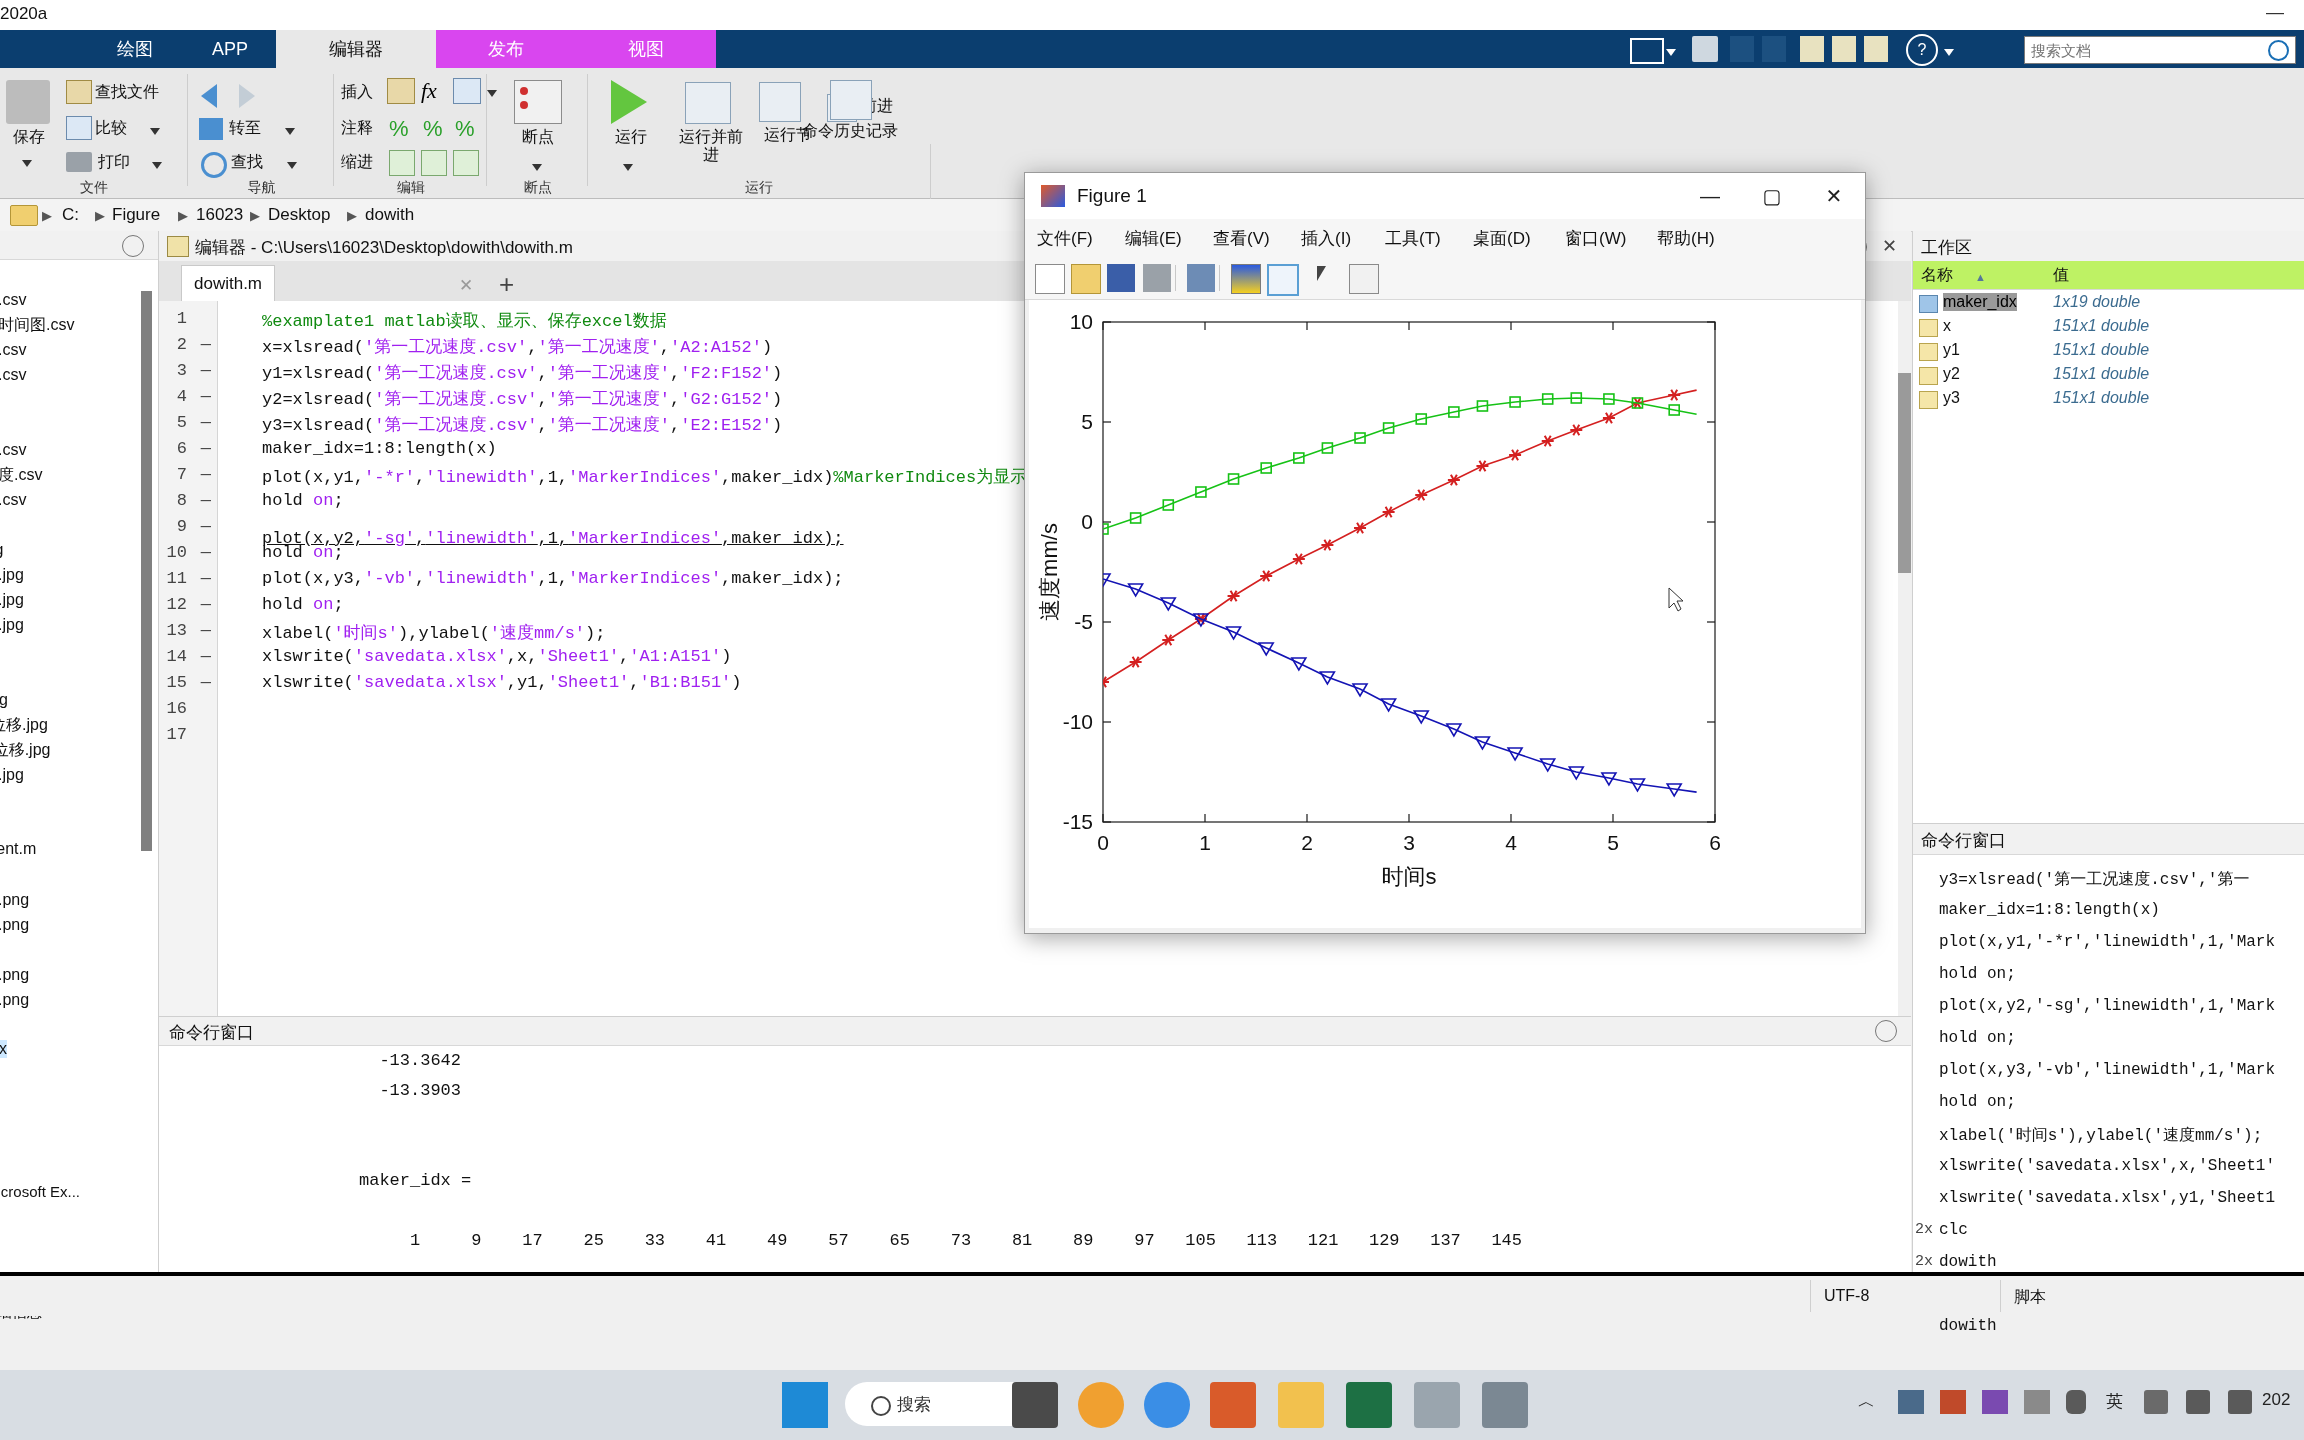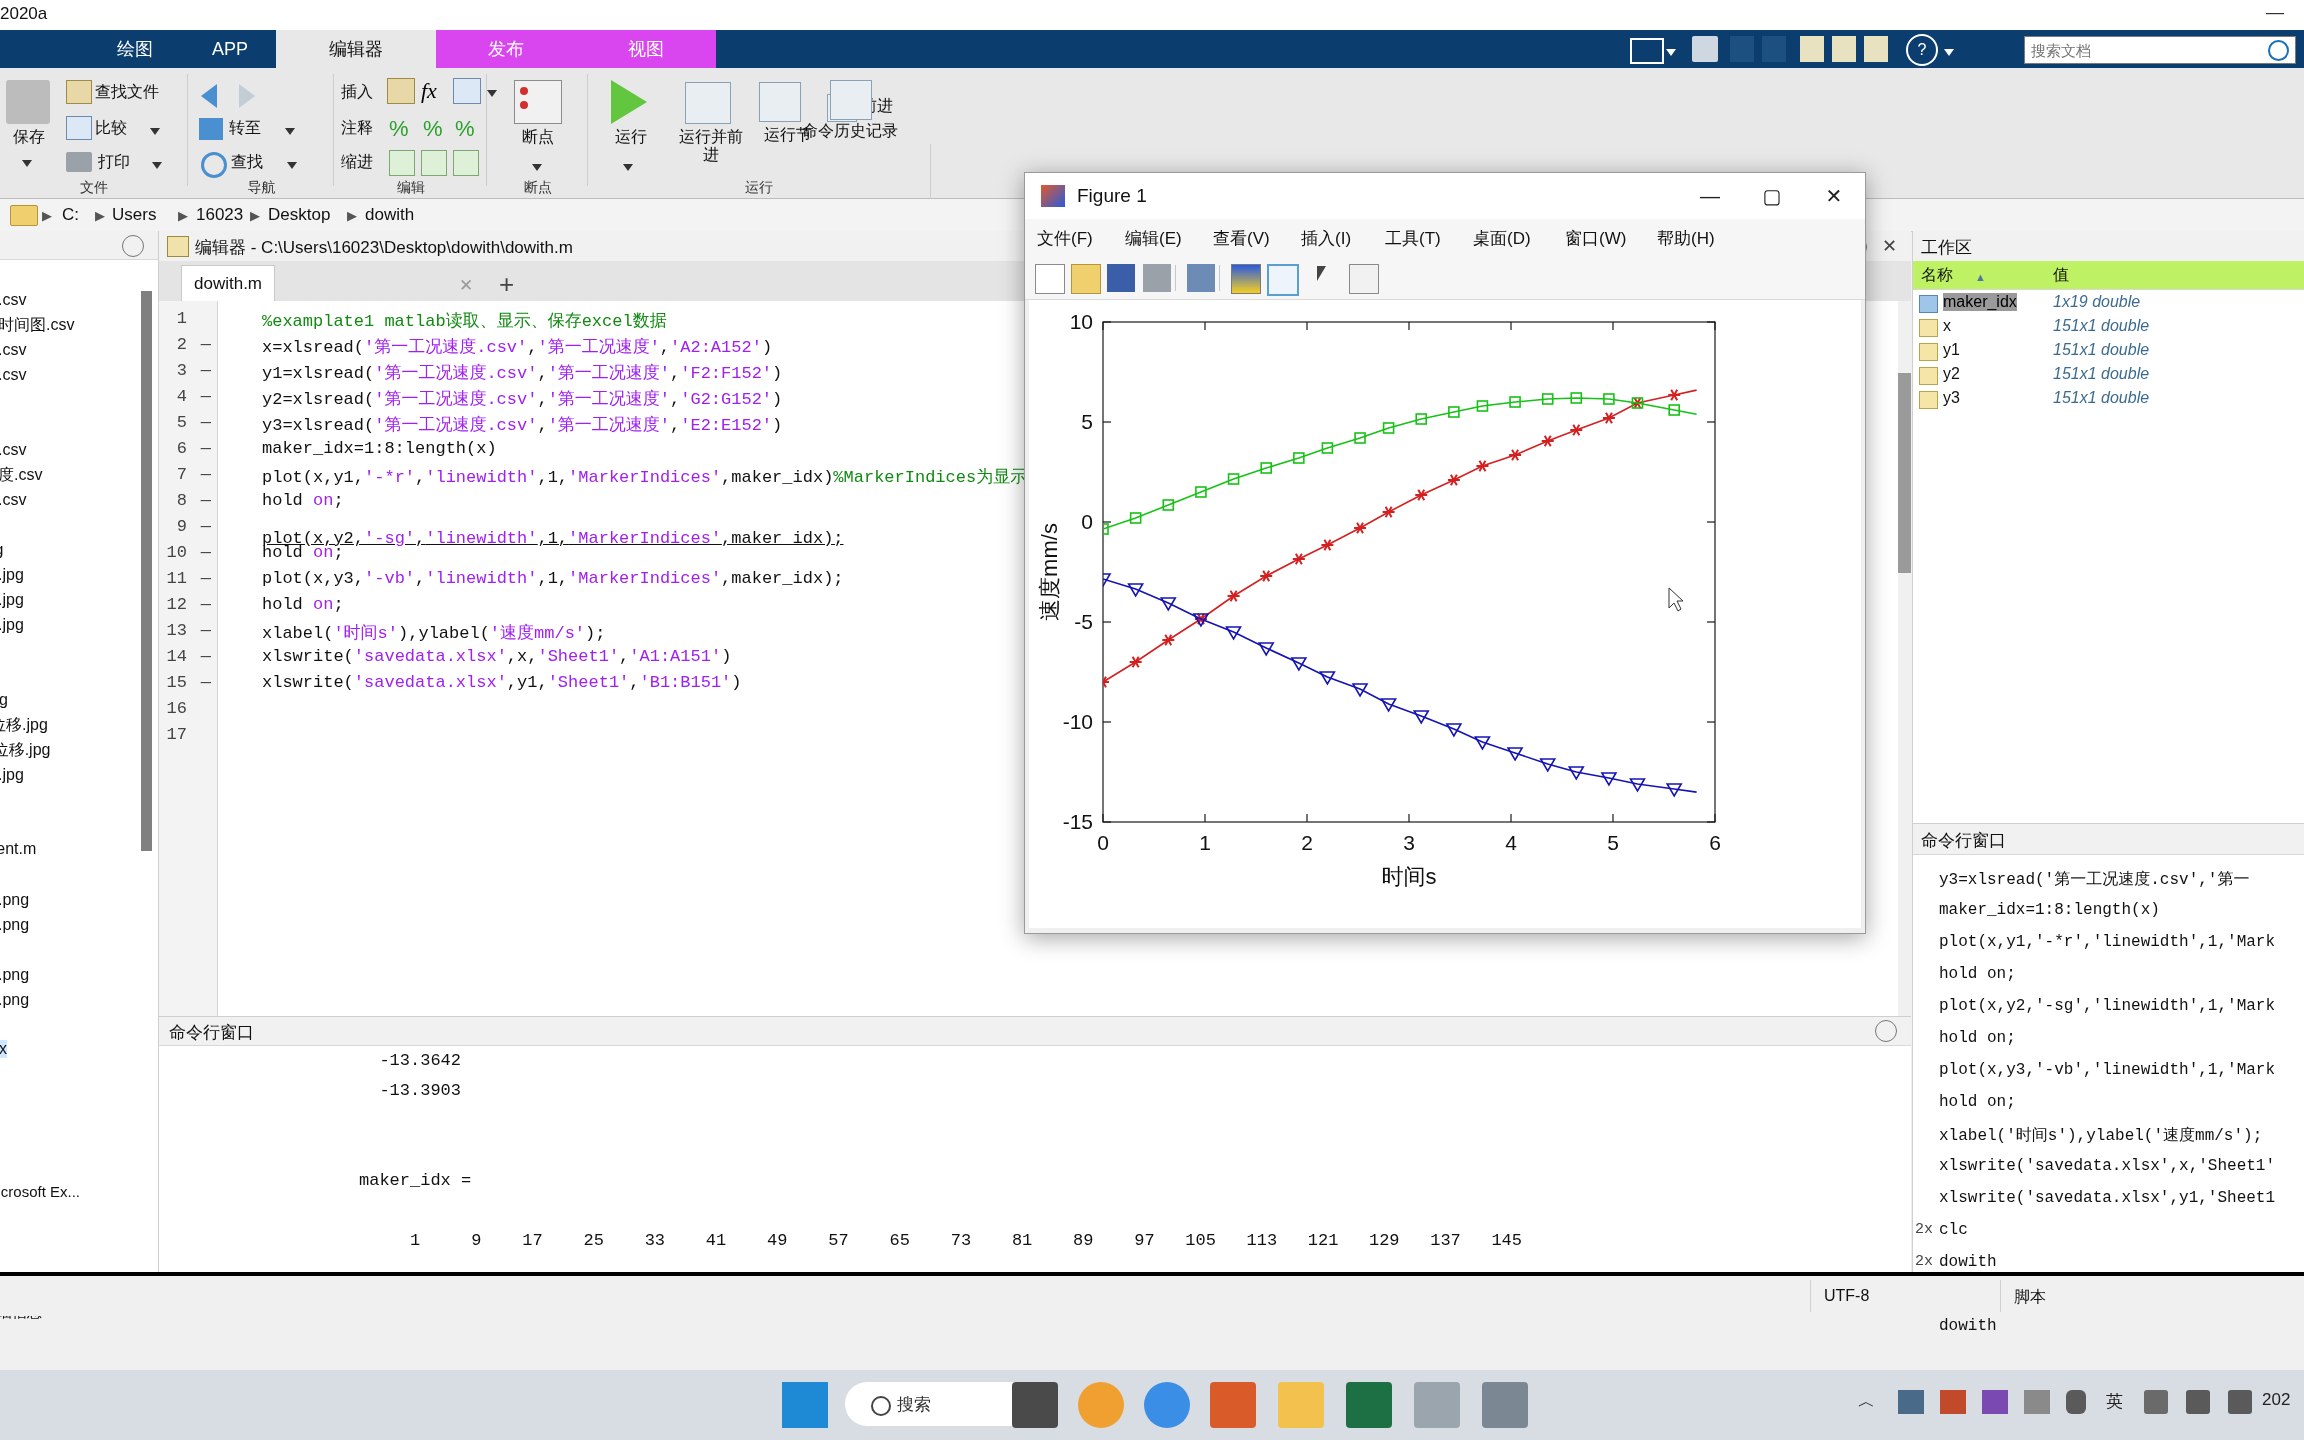--- a/index.html
+++ b/index.html
@@ -239,21 +239,21 @@
     <div class="bigbtn" style="left:0;top:44px;width:120px;">命令历史记录</div>
   </div>
   <div class="abs" style="left:930px;top:76px;width:1px;height:112px;background:#cdcdcd;"></div>
 </div>
 
 <div class="abs" id="pathbar">
   <div class="abs" style="left:10px;top:6px;width:26px;height:19px;background:#f0cf6f;border:1px solid #b49638;border-radius:2px;"></div>
   <div class="crsep" style="left:42px;">▶</div>
   <div class="crumb" style="left:62px;">C:</div>
   <div class="crsep" style="left:95px;">▶</div>
-  <div class="crumb" style="left:112px;">Users</div>
+  <div class="crumb" style="left:112px;">Figure</div>
   <div class="crsep" style="left:178px;">▶</div>
   <div class="crumb" style="left:196px;">16023</div>
   <div class="crsep" style="left:250px;">▶</div>
   <div class="crumb" style="left:268px;">Desktop</div>
   <div class="crsep" style="left:347px;">▶</div>
   <div class="crumb" style="left:365px;">dowith</div>
 </div>
 
 <div class="abs" id="leftpanel">
   <div class="lphead">

